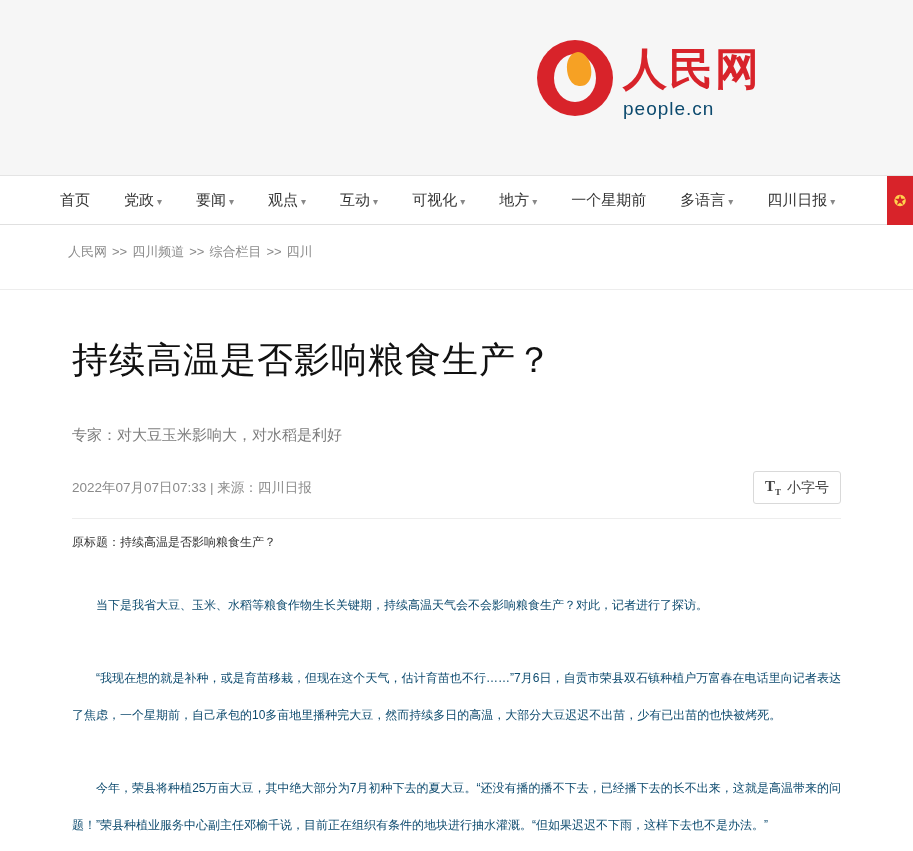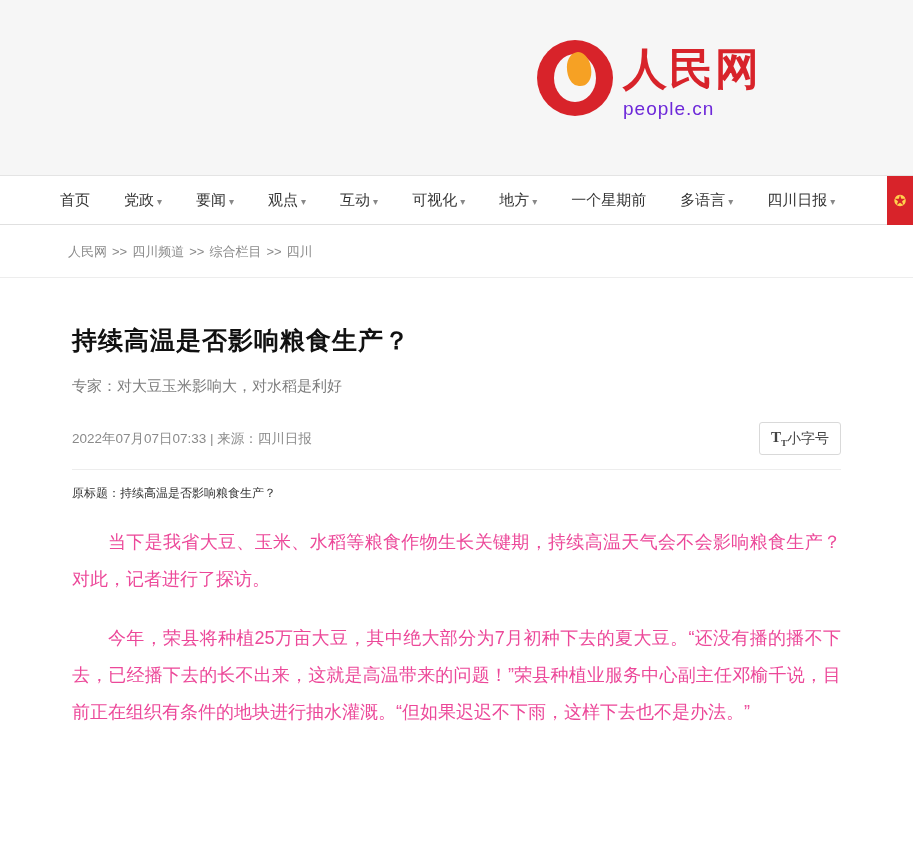--- a/index.html
+++ b/index.html
@@ -64,21 +64,21 @@
   .logo-cn {
     font-family: "DejaVu Sans", sans-serif;
     font-size: 44px;
     font-weight: bold;
     color: #d8232a;
     letter-spacing: 2px;
     line-height: 50px;
   }
   .logo-en {
     font-size: 19px;
-    color: #6d28d9;
+    color: #0c4a6e;
     letter-spacing: 1px;
     margin-top: 4px;
   }
 
   
   .nav {
     position: relative;
     height: 49px;
     background: #ffffff;
     border-bottom: 1px solid #e0e0e0;
@@ -110,47 +110,47 @@
     align-items: center;
     justify-content: center;
   }
   .nav-flag .g {
     color: #ffd24d;
     font-size: 15px;
   }
 
   
   .crumb {
-    padding: 18px 0 16px 68px;
+    padding: 18px 0 28px 68px;
     font-size: 13px;
     color: #8a8a8a;
     border-bottom: 1px solid #ededed;
   }
   .crumb a {
     color: #8a8a8a;
     text-decoration: none;
   }
   .crumb .sep { margin: 0 5px; }
 
   
   .article {
     padding: 0 72px;
   }
   .title {
     font-family: "DejaVu Sans", sans-serif;
-    font-size: 25px;
-    font-weight: bold;
+    font-size: 36px;
+    font-weight: normal;
     color: #111;
     margin: 46px 0 0 0;
     letter-spacing: 1px;
   }
   .subtitle {
     font-size: 15px;
     color: #7d7d7d;
-    margin-top: 20px;
+    margin-top: 41px;
   }
   .meta-row {
     margin-top: 26px;
     display: flex;
     align-items: center;
     justify-content: space-between;
     border-bottom: 1px solid #ededed;
     padding-bottom: 14px;
   }
   .meta-left {
@@ -165,34 +165,35 @@
     font-size: 14px;
     color: #444;
     display: flex;
     align-items: center;
     cursor: pointer;
   }
   .fontsize-btn .tt {
     font-family: "Liberation Serif", serif;
     font-weight: bold;
     font-size: 15px;
+    margin-right: 6px;
   }
   .fontsize-btn .tt sub {
     font-size: 9px;
   }
   .orig-title {
     font-size: 12px;
     color: #333;
     margin-top: 15px;
   }
   .para {
-    font-size: 18px;
+    font-size: 12px;
     line-height: 37px;
-    color: #ec4899;
-    margin-top: 22px;
+    color: #0c4a6e;
+    margin-top: 36px;
     text-align: justify;
     text-indent: 2em;
   }
 </style>
 </head>
 <body>
 
 <div class="header">
   <div class="logo-wrap">
     <div class="logo-mark">
@@ -234,14 +235,15 @@
     <div class="meta-left">2022年07月07日07:33 | 来源：四川日报</div>
     <div class="fontsize-btn">
       <span class="tt">T<sub>T</sub></span>
       <span>小字号</span>
     </div>
   </div>
 
   <div class="orig-title">原标题：持续高温是否影响粮食生产？</div>
 
   <p class="para">当下是我省大豆、玉米、水稻等粮食作物生长关键期，持续高温天气会不会影响粮食生产？对此，记者进行了探访。</p>
+  <p class="para">“我现在想的就是补种，或是育苗移栽，但现在这个天气，估计育苗也不行……”7月6日，自贡市荣县双石镇种植户万富春在电话里向记者表达了焦虑，一个星期前，自己承包的10多亩地里播种完大豆，然而持续多日的高温，大部分大豆迟迟不出苗，少有已出苗的也快被烤死。</p>
   <p class="para">今年，荣县将种植25万亩大豆，其中绝大部分为7月初种下去的夏大豆。“还没有播的播不下去，已经播下去的长不出来，这就是高温带来的问题！”荣县种植业服务中心副主任邓榆千说，目前正在组织有条件的地块进行抽水灌溉。“但如果迟迟不下雨，这样下去也不是办法。”</p>
 </div>
 
 </body></html>

